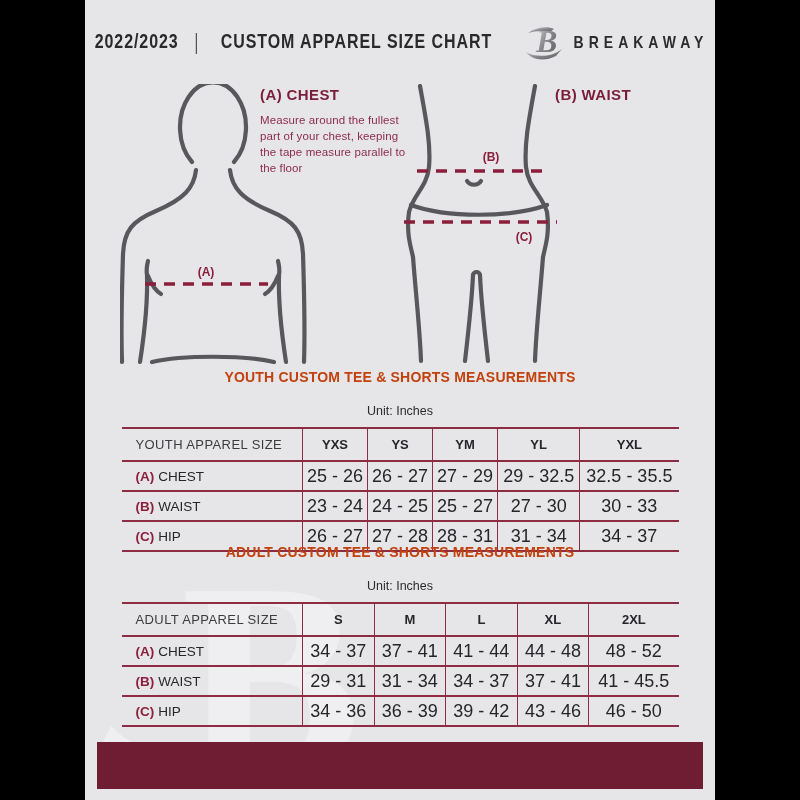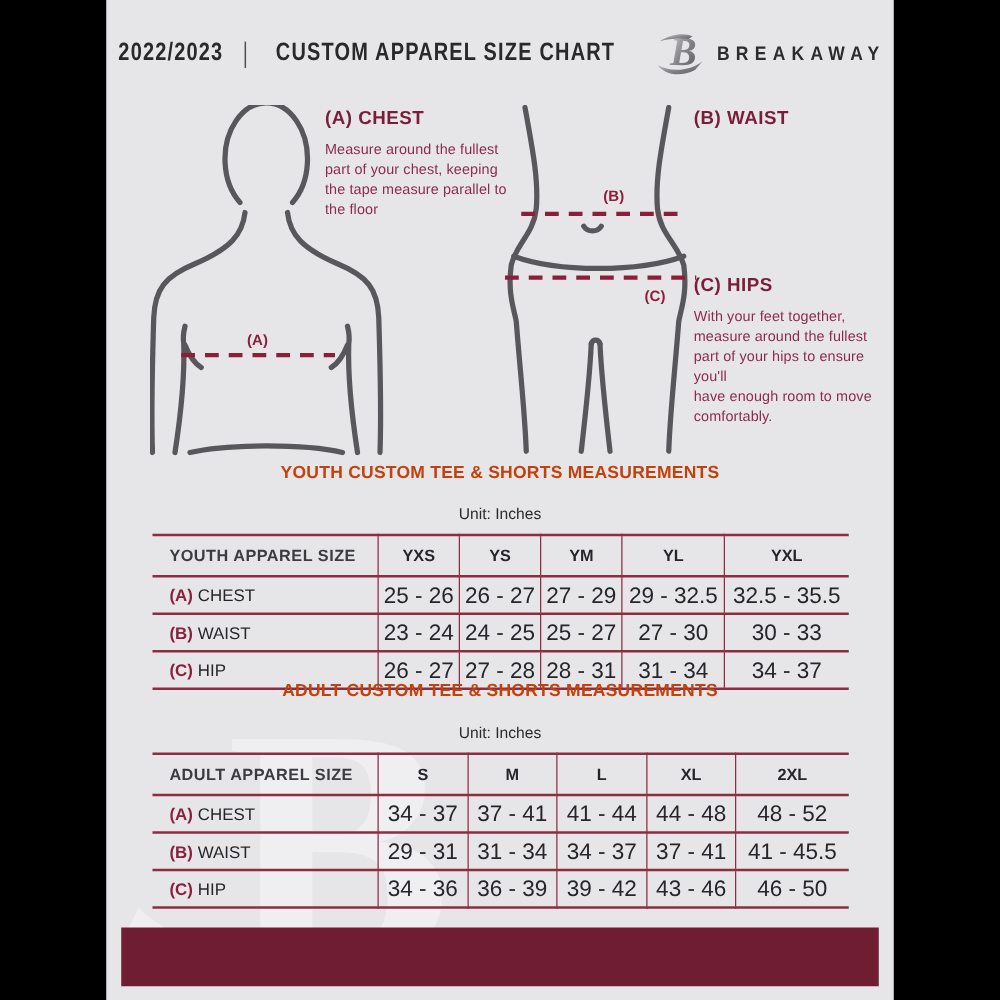--- a/index.html
+++ b/index.html
@@ -34,21 +34,21 @@
   .tbl-section { position:absolute; left:0; width:100%; z-index:1; }
   .sec-youth { top:369px; }
   .sec-adult { top:544px; }
   .tbl-title { text-align:center; font-weight:bold; font-size:14px; color:#c2410c; letter-spacing:.2px; }
   .tbl-unit  { text-align:center; font-size:12.5px; color:#2b2b2d; margin-top:19px; }
   table.size-table { width:557px; margin:9px auto 0 auto; border-collapse:collapse; border-bottom:2px solid #8d2c42; }
   table.size-table tr { border-top:2px solid #8d2c42; }
   table.size-table th, table.size-table td { border-left:1.5px solid #8d2c42; }
   table.size-table th:first-child, table.size-table td:first-child { border-left:none; width:181px; }
   table.size-table th { height:33px; font-size:13px; font-weight:bold; color:#26262a; text-align:center; }
-  table.size-table th.col-size { text-align:left; padding-left:14px; font-weight:bold; color:#3c3c40; letter-spacing:.4px; }
+  table.size-table th.col-size { text-align:left; padding-left:14px; font-weight:normal; color:#3c3c40; letter-spacing:.4px; }
   table.size-table td { height:30px; font-size:18px; color:#26262a; text-align:center; }
   table.size-table td.row-label { text-align:left; padding-left:14px; font-size:13.5px; }
   .pfx { font-weight:bold; color:#8b1f3c; margin-right:4px; }
 
   
   .footer { position:absolute; left:12px; top:742px; width:606px; height:47px; background:#6e1d32; z-index:3; }
 
   svg text.marker { font-family:"Liberation Sans",sans-serif; font-size:12px; font-weight:bold; fill:#8b1e3a; }
 </style>
 </head>
@@ -120,25 +120,20 @@
       </svg>
     </div>
 
     <div class="copy copy-chest">
       <h3>(A) CHEST</h3>
       <p>Measure around the fullest part of your chest, keeping the tape measure parallel to the floor</p>
     </div>
     <div class="copy copy-waist">
       <h3>(B) WAIST</h3>
     </div>
-    <div class="copy copy-hips">
-      <h3>(C) HIPS</h3>
-      <p>With your feet together, measure around the fullest part of your hips to ensure you'll</p>
-      <p>have enough room to move comfortably.</p>
-    </div>
 
     <div class="tbl-section sec-youth">
       <div class="tbl-title">YOUTH CUSTOM TEE &amp; SHORTS MEASUREMENTS</div>
       <div class="tbl-unit">Unit: Inches</div>
       <table class="size-table">
         <tbody>
             <tr>
           <th class="col-size">YOUTH APPAREL SIZE</th>
           <th>YXS</th>
           <th>YS</th>

